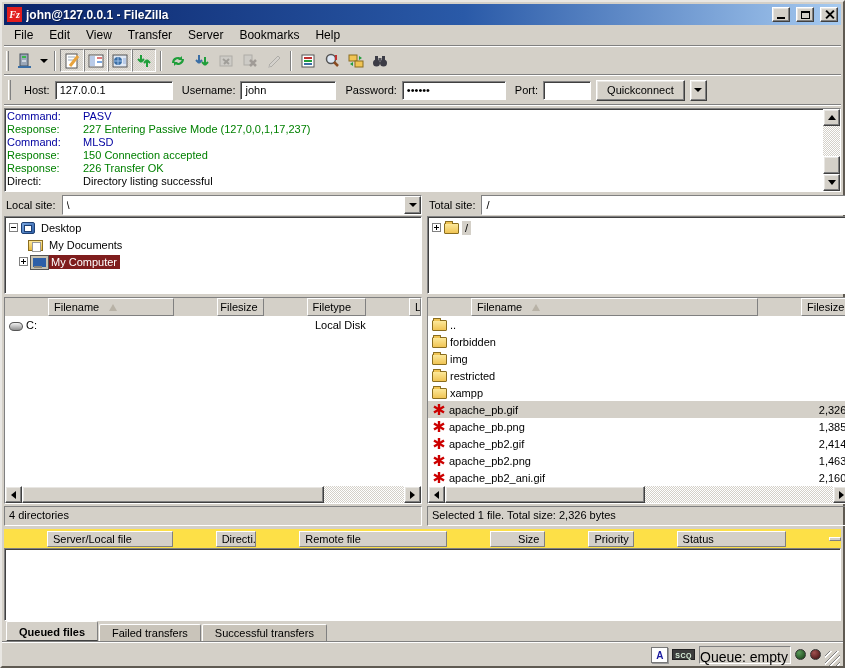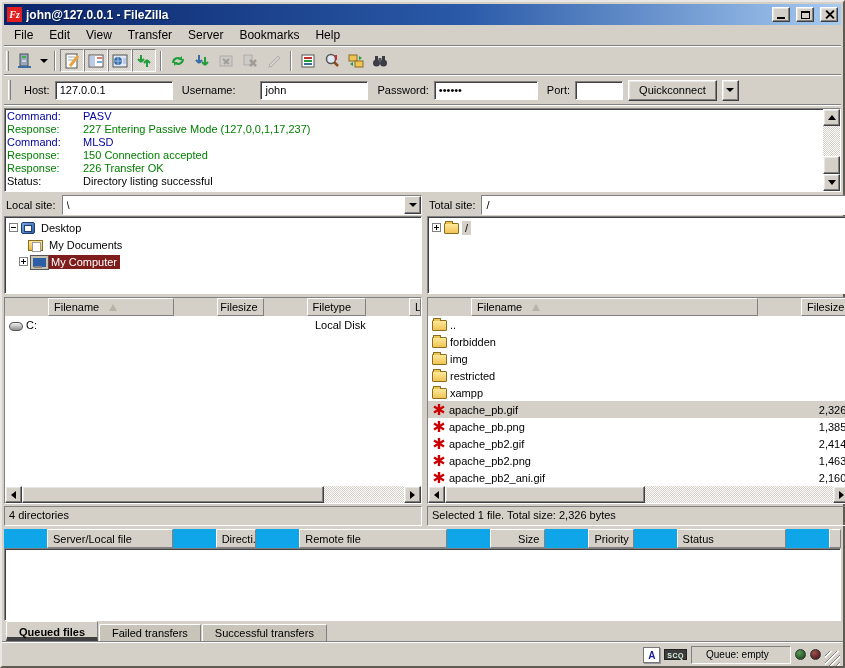--- a/index.html
+++ b/index.html
@@ -155,39 +155,39 @@
   .lrow { display:flex; height:17px; align-items:center;}
   .lrow.selected { background:#d4d0c8; }
   .cell { display:flex; align-items:center; gap:3px; padding:0 4px; white-space:nowrap; overflow:hidden; height:17px;}
   .cell.num { justify-content:flex-end; }
 
   .pane-status { height:20px; flex:0 0 20px; margin-top:2px;
     border:1px solid; border-color:#808080 #fff #fff #808080;
     padding:2px 4px; white-space:nowrap; overflow:hidden;}
 
   
-  .queue-header { height:19px; flex:0 0 19px; display:flex; margin:3px 2px 0 2px; background:#0ea5e9;}
+  .queue-header { height:19px; flex:0 0 19px; display:flex; margin:3px 2px 0 2px; background:#fde047;align-items:center;}
   .queue-body { flex:1; margin:0 2px; background:#fff;
     border:1px solid; border-color:#808080 #fff #fff #808080; box-shadow:inset 1px 1px 0 #404040;}
   .tabs { height:21px; flex:0 0 21px; display:flex; align-items:flex-end; padding:0 4px; gap:1px;
     border-bottom:1px solid #808080;}
   .tab { padding:2px 12px 3px 12px; background:#c9c4ba; border:1px solid; border-color:#fff #808080 #808080 #fff;
     border-bottom:none; height:17px; border-radius:2px 2px 0 0;}
-  .tab.active { background:#d4d0c8; font-weight:bold; height:20px; padding-top:4px; border-bottom:4px solid #404040;}
+  .tab.active { background:#d4d0c8; font-weight:bold; height:20px; padding-top:4px; border-bottom:1px solid #404040;}
 
   
   .statusbar { height:24px; flex:0 0 24px; display:flex; align-items:center; justify-content:flex-end;
     gap:4px; padding:0 3px; border-top:1px solid #fff;}
   .st-icon-doc { width:17px; height:16px; background:#fff; border:1px solid #777;
     color:#1a1aa0; font-weight:bold; font-size:10px; text-align:center; line-height:15px;
     box-shadow:1px 1px 0 #999;}
   .st-icon-badge { height:11px; background:#3c3c3c; color:#d9f0d9; font-size:7px; font-weight:bold;
     line-height:11px; padding:0 2px; border:1px solid #222; letter-spacing:.5px;}
-  .st-queue { width:100px; height:18px; border:1px solid; border-color:#808080 #fff #fff #808080;
-    padding:2px 14px; font-size:10px; white-space:nowrap;}
+  .st-queue { width:92px; height:18px; border:1px solid; border-color:#808080 #fff #fff #808080;
+    padding:2px 0; font-size:14px; white-space:nowrap;}
   .led { width:11px; height:11px; border-radius:50%; border:1px solid #333;}
   .led-green { background:radial-gradient(circle at 35% 30%, #5a9a5a, #123a12);}
   .led-red { background:radial-gradient(circle at 35% 30%, #a05050, #3a0d0d);}
   .grip { width:15px; height:15px; align-self:flex-end;
     background:repeating-linear-gradient(135deg, transparent 0 3px, #808080 3px 4px, #fff 4px 5px);}
 </style>
 </head>
 <body>
 
 <div id="window">
@@ -328,21 +328,21 @@
         </svg>
     </span>
   </div>
   <div class="hsep"></div>
 
   <div class="quickbar">
     <span class="gripper"></span>
     <span class="qlabel">Host:</span>
     <input class="field" style="width: 118px;" value="127.0.0.1">
     <span class="qlabel">Username:</span>
-    <input class="field" style="width: 108px; margin-left: 20px;" value="john">
+    <input class="field" style="width: 96px;" value="john">
     <span class="qlabel">Password:</span>
     <input class="field" style="width: 104px;" value="••••••">
     <span class="qlabel">Port:</span>
     <input class="field" style="width: 48px;" value="">
     <button class="btn">Quickconnect</button>
     <button class="btn btn-drop">
         <span class="arrow-down-s"></span>
       </button>
   </div>
   <div class="hsep"></div>
@@ -363,21 +363,21 @@
         </div>
       <div class="log-line log-response">
           <span class="log-label">Response:</span>
           <span>150 Connection accepted</span>
         </div>
       <div class="log-line log-response">
           <span class="log-label">Response:</span>
           <span>226 Transfer OK</span>
         </div>
       <div class="log-line log-status">
-          <span class="log-label">Status:</span>
+          <span class="log-label">Directi:</span>
           <span>Directory listing successful</span>
         </div>
     </div>
     <div class="vsb">
       <span class="sb-btn">
           <span class="tri-up"></span>
         </span>
       <span class="sb-fill"></span>
       <span class="sb-thumb" style="height:18px"></span>
       <span class="sb-btn">

